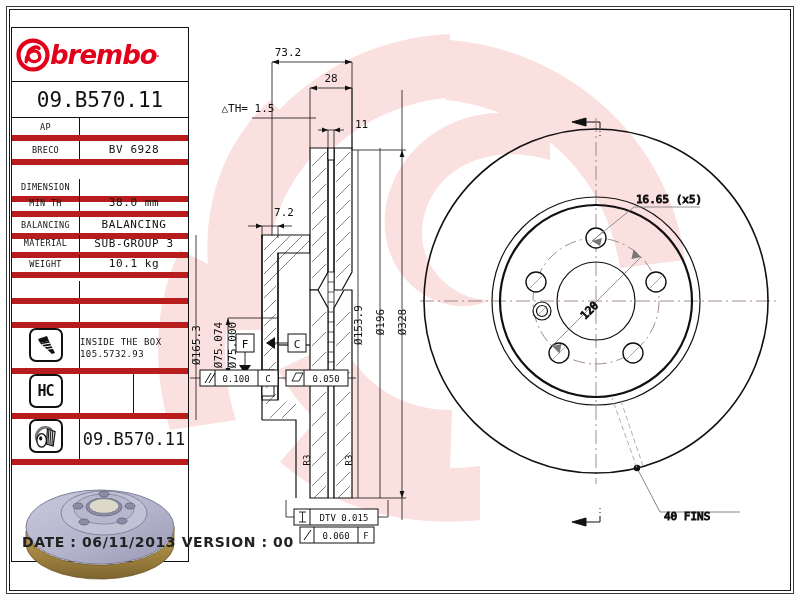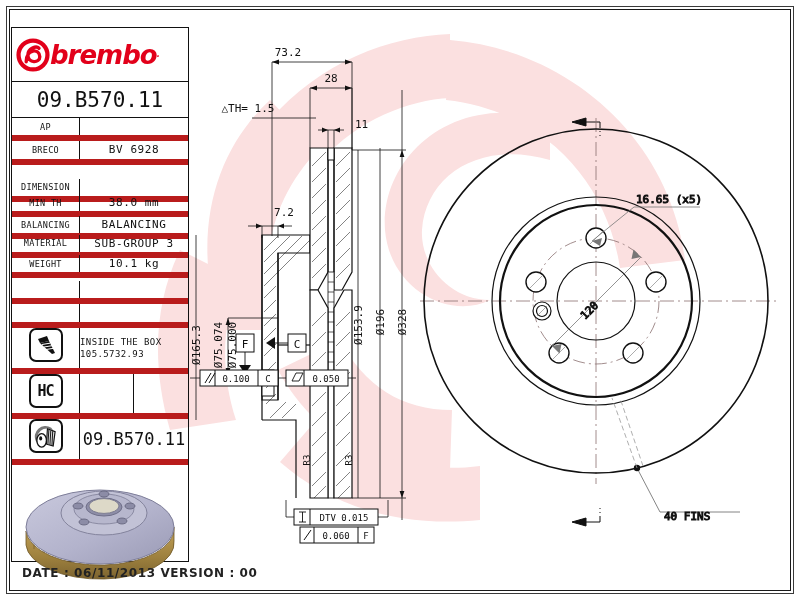--- a/index.html
+++ b/index.html
@@ -51,21 +51,21 @@
             display:flex;align-items:center;justify-content:center;
             font-weight:bold;font-size:15px;letter-spacing:-1px;background:#fff;}
   .boxtext{position:absolute;left:68px;top:0;width:108px;height:100%;
            display:flex;flex-direction:column;align-items:flex-start;justify-content:center;
            font-size:9px;line-height:1.35;letter-spacing:.4px;}
 
   
   #photo-row{position:absolute;left:0;top:437px;width:176px;height:122px;box-sizing:border-box;}
 
   
-  #dateline{position:absolute;left:22px;top:566px;font-size:12px;letter-spacing:.6px;
+  #dateline{position:absolute;left:22px;top:534px;font-size:14px;letter-spacing:.6px;
             font-family:"DejaVu Sans","Liberation Sans",sans-serif;font-weight:bold;color:#222;}
 
   
   #drawing{position:absolute;left:0;top:0;width:800px;height:600px;pointer-events:none;}
 
   .dimtxt{font-family:"DejaVu Sans Mono","Liberation Mono",monospace;font-size:11px;fill:#111;}
   .dimtxt-s{font-family:"DejaVu Sans Mono","Liberation Mono",monospace;font-size:9px;fill:#111;}
 </style>
 </head>
 <body>

